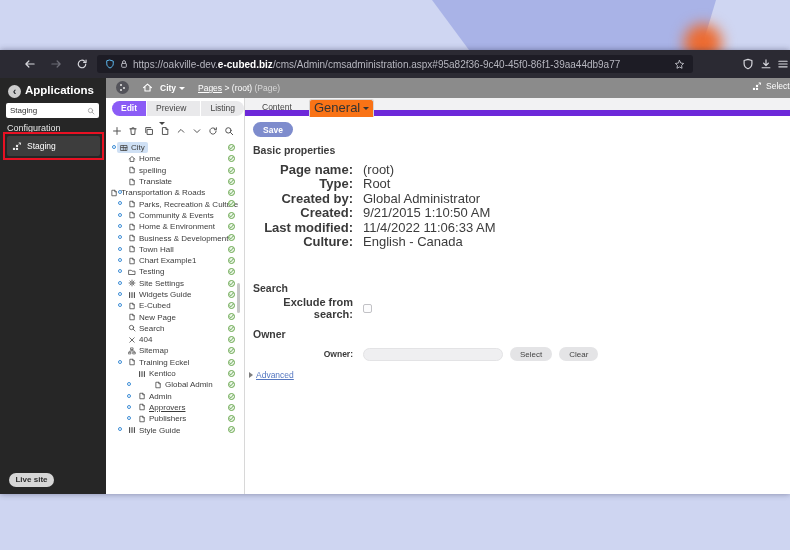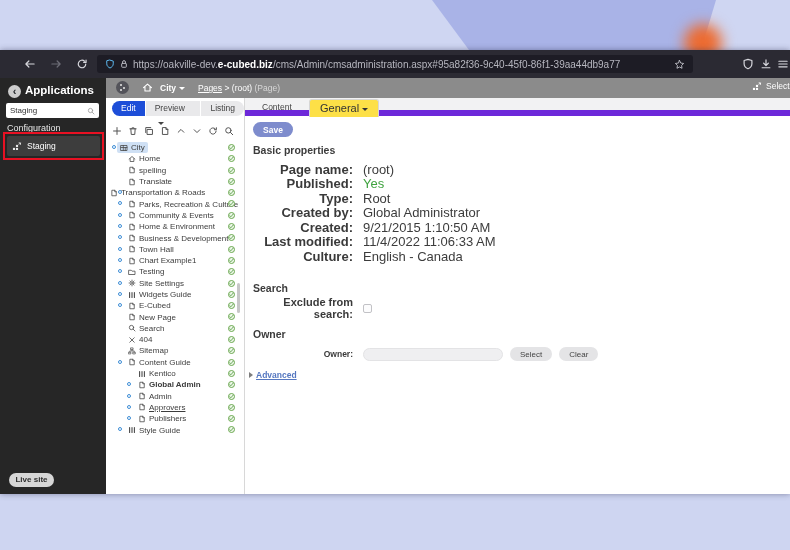--- a/index.html
+++ b/index.html
@@ -64,58 +64,58 @@
   .tb-right-label { color:#fff; font-size:8.5px; }
   .caret-down { display:inline-block; width:0; height:0; border-left:3px solid transparent; border-right:3px solid transparent;
     border-top:3.5px solid currentColor; margin-left:3px; vertical-align:middle; }
 
   
   .left-panel { position:absolute; left:106px; top:20px; width:139px; height:396px; background:#fff; border-right:1px solid #d8d8d8; }
   .mode-tabs { position:absolute; left:6px; top:3px; display:flex; }
   .mode-tab { height:15px; line-height:15px; font-size:8.5px; color:#444; background:#e9e9eb; padding:0 9px; margin-right:1px; }
   .mode-tab:first-child { border-radius:8px 0 0 8px; }
   .mode-tab:last-child { border-radius:0 8px 8px 0; margin-right:0; }
-  .mode-tab.active { background:#1d4ed8; color:#fff; font-weight:normal; }
+  .mode-tab.active { background:#8b5cf6; color:#fff; font-weight:bold; }
   .tree-toolbar { position:absolute; left:6px; top:28px; width:122px; display:flex; justify-content:space-between; }
   .tool-icon { width:10px; height:10px; color:#555; }
   .tree { position:absolute; left:0; top:44px; width:139px; }
   .tree-row { position:relative; height:11.3px; font-size:8px; color:#3c3c3c; }
   .expander { position:absolute; top:3px; width:4px; height:4px; border:1.2px solid #3e8ed6; border-radius:50%; background:#fff; }
   .row-inner { position:absolute; top:0; height:11.3px; display:inline-flex; align-items:center; padding:0 3px; border-radius:2px; }
   .row-inner.selected { background:#cfe0f4; }
   .tree-icon { width:8px; height:8px; color:#4a4a4a; margin-right:3px; flex:0 0 auto; }
   .tree-label { white-space:nowrap; }
   .check-badge { position:absolute; right:10px; top:2px; width:7px; height:7px; border-radius:50%;
     border:1px solid #6aa84f; background:#eef7e9; color:#4d9a3f; display:flex; align-items:center; justify-content:center; }
   .check-badge svg { width:5px; height:5px; }
   .tree-scroll-thumb { position:absolute; left:131px; top:185px; width:3px; height:30px; background:#c7c7c7; border-radius:2px; }
 
   
   .right-panel { position:absolute; left:245px; top:20px; width:545px; height:396px; background:#fff; }
   .tabstrip { position:absolute; left:0; top:0; width:545px; height:18px; background:#f2f2f3; border-bottom:6px solid #6d28d9; }
   .tab-plain { position:absolute; left:17px; top:0; height:18px; line-height:18px; font-size:8.5px; color:#444; }
-  .tab-active { position:absolute; left:64px; top:1px; height:18px; background:#fde047; border:1px solid #d6d6d6; border-bottom:none;
-    border-radius:3px 3px 0 0; padding:0 10px; line-height:16px; font-size:11px; color:#333; }
+  .tab-active { position:absolute; left:64px; top:1px; height:18px; background:#f97316; border:1px solid #d6d6d6; border-bottom:none;
+    border-radius:3px 3px 0 0; padding:0 4px; line-height:16px; font-size:13px; color:#333; }
   .save-btn { position:absolute; left:8px; top:24px; width:40px; height:15px; background:#7e8ccd; border:0; border-radius:8px;
     color:#fff; font-size:8.5px; font-weight:bold; font-family:"Liberation Sans",sans-serif; }
   .sec-heading { position:absolute; left:8px; font-size:10.5px; font-weight:bold; color:#3c3c3c; }
   .form-rows { position:absolute; left:8px; top:64px; width:420px; }
   .form-row { display:flex; height:14.5px; align-items:center; font-size:13px; }
   .form-label { width:100px; text-align:right; font-weight:bold; color:#3a3a3a; flex:0 0 auto; }
   .form-value { margin-left:10px; color:#3c3c3c; }
   .exclude-row { position:absolute; left:8px; top:203px; width:420px; display:flex; align-items:center; height:14px; font-size:11px; }
   .checkbox { width:9px; height:9px; border:1px solid #c2c2c6; border-radius:2px; background:#fcfcfd; margin-left:10px; }
   .owner-row { position:absolute; left:8px; top:248px; width:480px; display:flex; align-items:center; height:16px; font-size:8.5px; }
   .owner-input { margin-left:10px; width:140px; height:13px; background:#efeff1; border:1px solid #e3e3e5; border-radius:7px;
     font-size:8px; padding:0 6px; color:#333; font-family:"Liberation Sans",sans-serif; }
   .pill-btn { height:14px; border:0; border-radius:7px; background:#e4e4e6; color:#444; font-size:8px; padding:0 10px;
     font-family:"Liberation Sans",sans-serif; }
   .pill-select { margin-left:7px; }
   .pill-clear { margin-left:7px; }
-  .advanced { position:absolute; left:4px; top:272px; font-size:8.5px; display:flex; align-items:center;font-weight:bold; }
+  .advanced { position:absolute; left:4px; top:272px; font-size:8.5px; display:flex; align-items:center; }
   .adv-arrow { width:0; height:0; border-top:3px solid transparent; border-bottom:3px solid transparent;
     border-left:4px solid #7d7d7d; margin-right:3px; }
   .adv-link { color:#5577c0; text-decoration:underline; }
 
   svg { display:block; width:100%; height:100%; }
 </style>
 </head>
 <body>
 
 <div class="desktop-top">
@@ -631,21 +631,21 @@
 
   <div class="tree-row">
     <span class="expander" style="left: 12px;"></span>
     <span class="row-inner" style="left: 19px;">
       <span class="tree-icon">
                 <svg viewBox="0 0 16 16" fill="none" stroke="currentColor" stroke-width="1.6" stroke-linecap="round" stroke-linejoin="round">
                   <path d="M4.5 2.5h5l3 3v8h-8z"></path>
                   <path d="M9.5 2.5v3h3"></path>
                 </svg>
               </span>
-      <span class="tree-label">Content Guide</span>
+      <span class="tree-label">Training Eckel</span>
     </span>
     <span class="check-badge">
               <svg viewBox="0 0 16 16" fill="none" stroke="currentColor" stroke-width="2.6" stroke-linecap="round" stroke-linejoin="round">
                 <path d="M2.5 8.5l3.5 3.5 7-8"></path>
               </svg>
             </span>
   </div>
 
   <div class="tree-row">
 
@@ -659,21 +659,21 @@
     </span>
     <span class="check-badge">
               <svg viewBox="0 0 16 16" fill="none" stroke="currentColor" stroke-width="2.6" stroke-linecap="round" stroke-linejoin="round">
                 <path d="M2.5 8.5l3.5 3.5 7-8"></path>
               </svg>
             </span>
   </div>
 
   <div class="tree-row">
     <span class="expander" style="left: 21px;"></span>
-    <span class="row-inner" style="left: 29px; font-weight: bold;">
+    <span class="row-inner" style="left: 45px;">
       <span class="tree-icon">
                 <svg viewBox="0 0 16 16" fill="none" stroke="currentColor" stroke-width="1.6" stroke-linecap="round" stroke-linejoin="round">
                   <path d="M4.5 2.5h5l3 3v8h-8z"></path>
                   <path d="M9.5 2.5v3h3"></path>
                 </svg>
               </span>
       <span class="tree-label">Global Admin</span>
     </span>
     <span class="check-badge">
               <svg viewBox="0 0 16 16" fill="none" stroke="currentColor" stroke-width="2.6" stroke-linecap="round" stroke-linejoin="round">
@@ -762,24 +762,20 @@
         <span class="tab-active"><span>General</span><span class="caret-down"></span></span>
       </div>
       <button class="save-btn">Save</button>
       <div class="sec-heading" style="top:46px">Basic properties</div>
       <div class="form-rows">
   <div class="form-row">
     <span class="form-label">Page name:</span>
     <span class="form-value">(root)</span>
   </div>
 
-  <div class="form-row">
-    <span class="form-label">Published:</span>
-    <span class="form-value" style="color: rgb(63, 163, 63);">Yes</span>
-  </div>
 
   <div class="form-row">
     <span class="form-label">Type:</span>
     <span class="form-value">Root</span>
   </div>
 
   <div class="form-row">
     <span class="form-label">Created by:</span>
     <span class="form-value">Global Administrator</span>
   </div>

